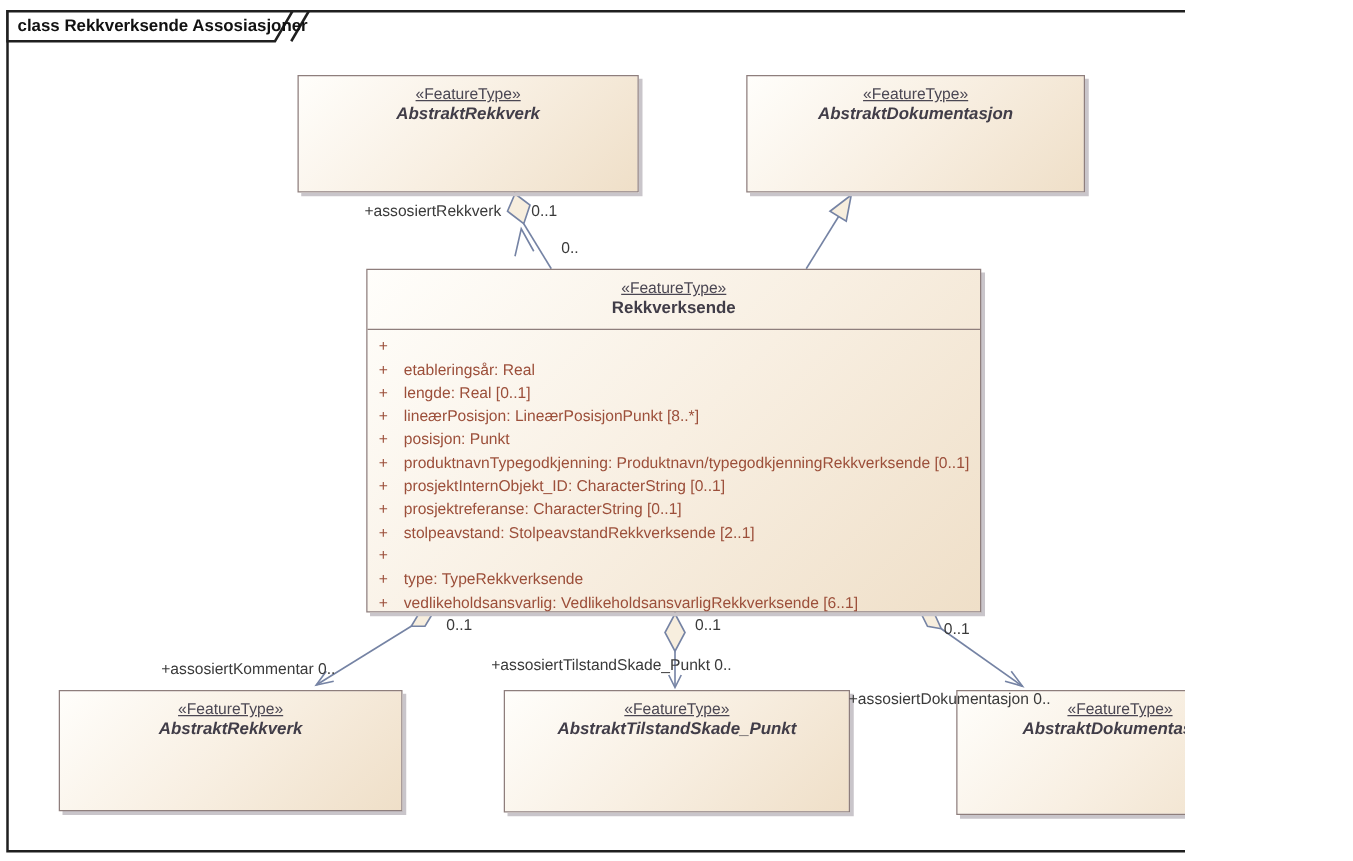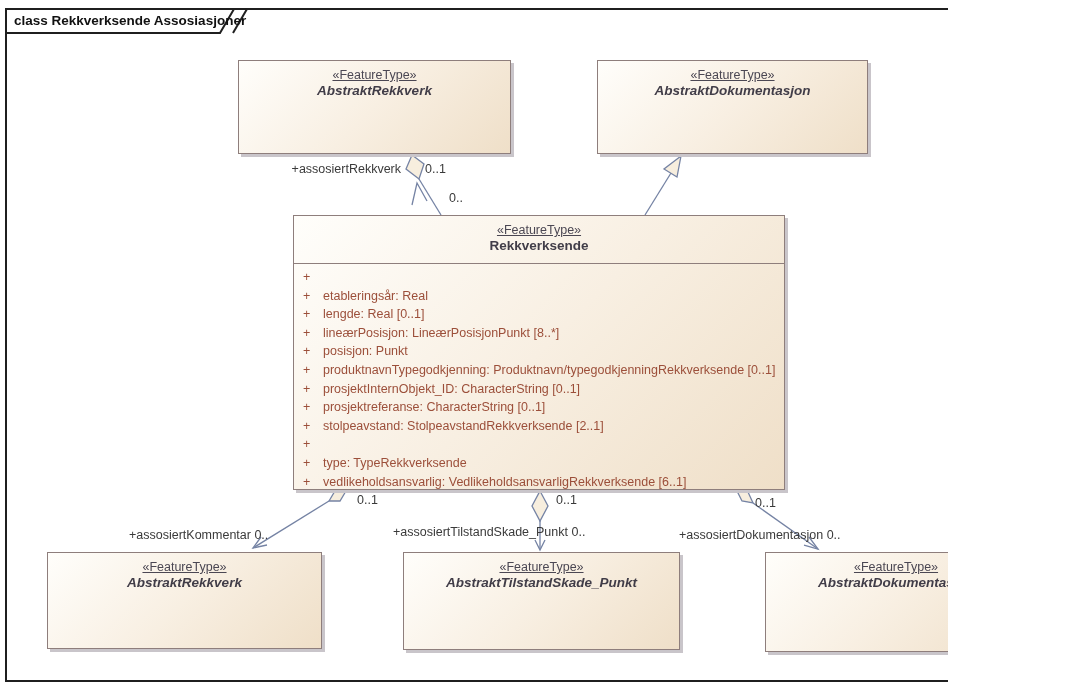--- a/index.html
+++ b/index.html
@@ -173,15 +173,15 @@
   <div class="conn-label" style="left:425px; top:162px;">0..1</div>
   <div class="conn-label" style="left:449px; top:191px;">0..</div>
 
   <div class="conn-label" style="left:357px; top:493px;">0..1</div>
   <div class="conn-label" style="left:129px; top:528px;">+assosiertKommentar 0..</div>
 
   <div class="conn-label" style="left:556px; top:493px;">0..1</div>
   <div class="conn-label" style="left:365px; top:525px;margin-left:28px;">+assosiertTilstandSkade_Punkt 0..</div>
 
   <div class="conn-label" style="left:755px; top:496px;">0..1</div>
-  <div class="conn-label" style="left:679px; top:528px;text-align:right;">+assosiertDokumentasjon 0..</div>
+  <div class="conn-label" style="left:679px; top:552px;text-align:right;">+assosiertDokumentasjon 0..</div>
 
 </div>
 
 </body></html>

